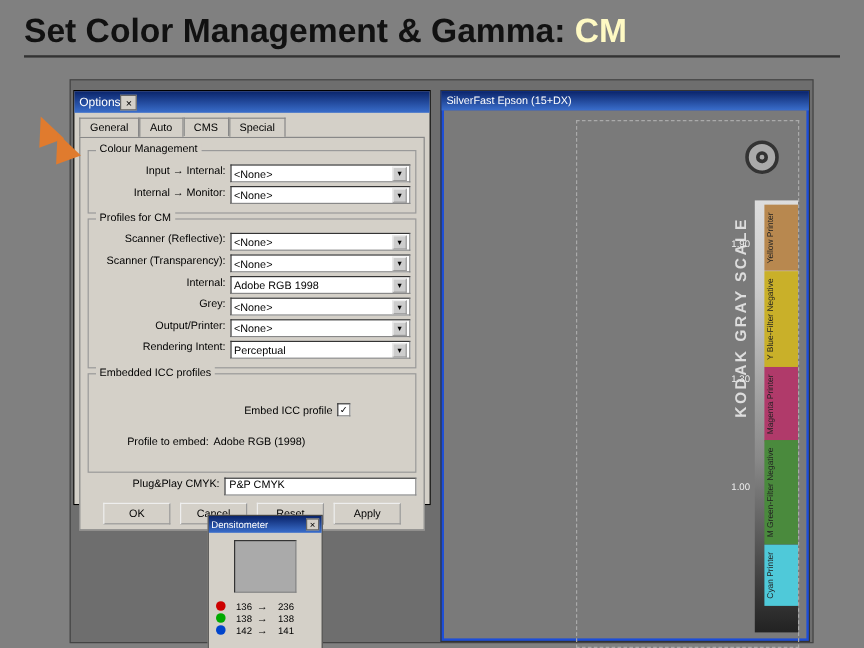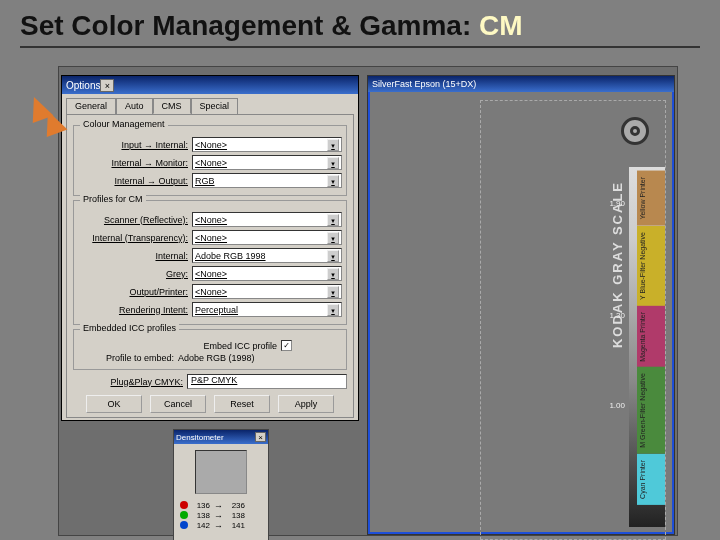--- a/index.html
+++ b/index.html
@@ -9,25 +9,25 @@
   .workspace { position: absolute; top: 66px; left: 58px; width: 620px; height: 470px; background: #6e6e6e; border: 1px solid #444; }
   .dialog { position: absolute; top: 8px; left: 2px; width: 298px; height: 346px; background: #d4d0c8; border: 1px solid #000; }
   .titlebar { height: 18px; background: linear-gradient(#0a246a,#3a6ecc); color: #fff; font-size: 10px; padding: 2px 4px; display: flex; align-items: center; }
   .titlebar .x { background: #d4d0c8; color: #000; width: 14px; height: 13px; font-size: 9px; text-align: center; line-height: 12px; border: 1px solid #666; cursor: pointer; }
   .tabs { display: flex; gap: 0; margin: 4px 4px 0 4px; }
   .tab { font-size: 9px; padding: 2px 8px; background: #d4d0c8; border: 1px solid #888; border-bottom: none; cursor: pointer; }
   .tab.active { background: #d4d0c8; border-bottom: 1px solid #d4d0c8; z-index: 2; }
   .panel { margin: 0 4px; border: 1px solid #888; padding: 6px 4px 4px 4px; background: #d4d0c8; }
   .group { border: 1px solid #999; margin: 4px 2px; padding: 8px 4px 4px 4px; position: relative; }
   .group-title { position: absolute; top: -7px; left: 6px; background: #d4d0c8; font-size: 9px; padding: 0 3px; }
-  .row { display: flex; align-items: center; margin: 3px 0; gap: 4px; text-decoration: underline; }
+  .row { display: flex; align-items: flex-start; margin: 3px 0; gap: 4px; }
   .row label { font-size: 9px; width: 110px; text-align: right; }
   .select { flex: 1; height: 15px; background: #fff; border: 1px inset #888; font-size: 9px; padding: 0 2px; display: flex; justify-content: space-between; align-items: center; cursor: pointer; }
   .select .arrow { background: #cdcdcd; border: 1px outset #eee; width: 12px; height: 12px; font-size: 7px; text-align: center; line-height: 11px; }
-  .subrow { display: flex; align-items: center; font-size: 9px; margin: 2px 0; gap: 4px; }
+  .subrow { display: flex; align-items: center; font-size: 9px; margin: 16px 0; gap: 4px; }
   .chk { width: 11px; height: 11px; border: 1px inset #888; background: #fff; display: inline-block; font-size: 8px; text-align: center; line-height: 9px; }
   .plainfield { background: #fff; border: 1px inset #888; height: 15px; font-size: 9px; padding: 0 3px; flex: 1; }
   .btns { display: flex; justify-content: center; gap: 8px; margin-top: 6px; }
   .btn { width: 56px; height: 18px; font-size: 9px; border: 1px outset #eee; background: #d4d0c8; cursor: pointer; }
   .bolts { position: absolute; top: 8px; left: -34px; }
   .bolt1, .bolt2 { width: 0; height: 0; position: absolute; }
   .bolt1 { left: 0; top: 12px; border-left: 10px solid transparent; border-right: 12px solid transparent; border-bottom: 24px solid #e07b2e; transform: rotate(-20deg); }
   .bolt2 { left: 14px; top: 26px; border-left: 10px solid transparent; border-right: 12px solid transparent; border-bottom: 24px solid #e07b2e; transform: rotate(-20deg); }
   .dens { position: absolute; top: 362px; left: 114px; width: 96px; height: 128px; background: #d4d0c8; border: 1px solid #444; }
   .dens-title { height: 14px; background: linear-gradient(#0a246a,#3a6ecc); color:#fff; font-size:8px; display:flex; justify-content:space-between; align-items:center; padding:0 2px; }
@@ -84,40 +84,33 @@
               <span class="arrow">▾</span>
             </div>
           </div>
         <div class="row">
             <label>Internal → Monitor:</label>
             <div class="select">
               <span>&lt;None&gt;</span>
               <span class="arrow">▾</span>
             </div>
           </div>
-        <div class="row">
-            <label>Internal → Output:</label>
-            <div class="select">
-              <span>RGB</span>
-              <span class="arrow">▾</span>
-            </div>
-          </div>
       </div>
 
       <div class="group">
         <div class="group-title">Profiles for CM</div>
         <div class="row">
             <label>Scanner (Reflective):</label>
             <div class="select">
               <span>&lt;None&gt;</span>
               <span class="arrow">▾</span>
             </div>
           </div>
         <div class="row">
-            <label>Internal (Transparency):</label>
+            <label>Scanner (Transparency):</label>
             <div class="select">
               <span>&lt;None&gt;</span>
               <span class="arrow">▾</span>
             </div>
           </div>
         <div class="row">
             <label>Internal:</label>
             <div class="select">
               <span>Adobe RGB 1998</span>
               <span class="arrow">▾</span>

